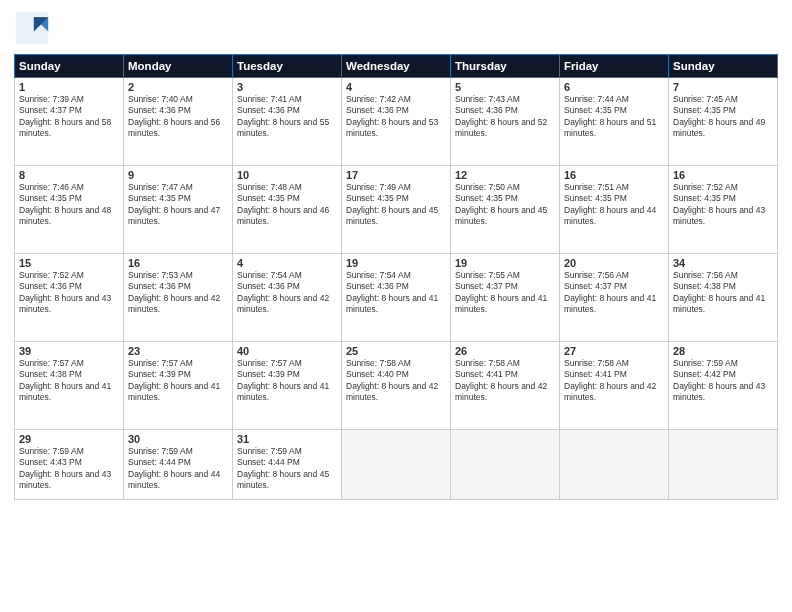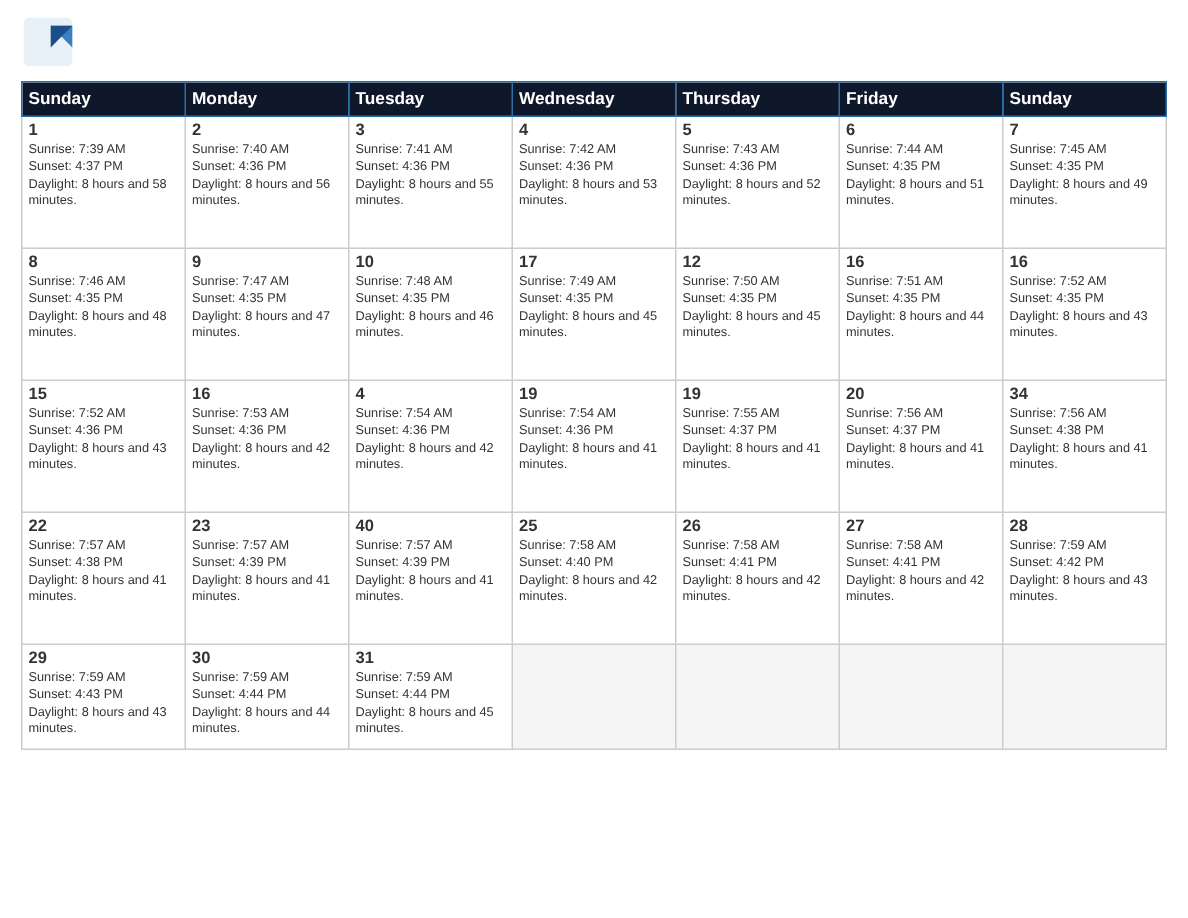--- a/index.html
+++ b/index.html
@@ -214,21 +214,21 @@
             <span class="day-number">20</span>
             <div class="day-info">Sunrise: 7:56 AM<br>Sunset: 4:37 PM<br>Daylight: 8 hours and 41 minutes.</div>
           </td>
           <td>
             <span class="day-number">34</span>
             <div class="day-info">Sunrise: 7:56 AM<br>Sunset: 4:38 PM<br>Daylight: 8 hours and 41 minutes.</div>
           </td>
         </tr>
         <tr>
           <td>
-            <span class="day-number">22</span>
+            <span class="day-number">39</span>
             <div class="day-info">Sunrise: 7:57 AM<br>Sunset: 4:38 PM<br>Daylight: 8 hours and 41 minutes.</div>
           </td>
           <td>
             <span class="day-number">23</span>
             <div class="day-info">Sunrise: 7:57 AM<br>Sunset: 4:39 PM<br>Daylight: 8 hours and 41 minutes.</div>
           </td>
           <td>
             <span class="day-number">40</span>
             <div class="day-info">Sunrise: 7:57 AM<br>Sunset: 4:39 PM<br>Daylight: 8 hours and 41 minutes.</div>
           </td>

